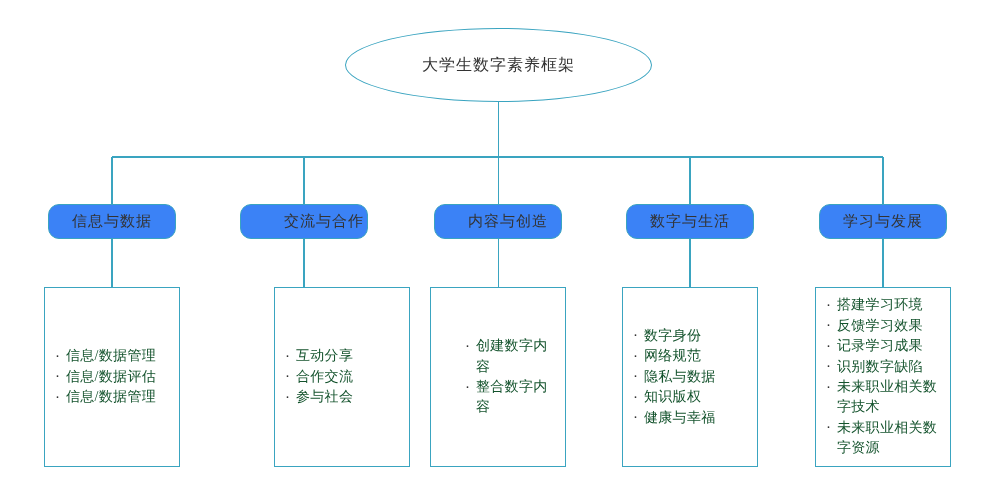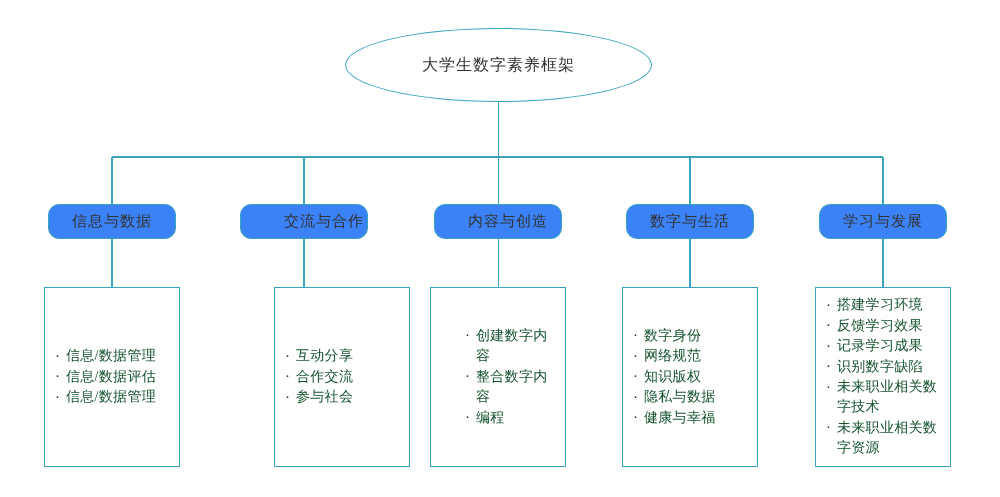--- a/index.html
+++ b/index.html
@@ -166,30 +166,29 @@
       <li class="detail-item">互动分享</li>
       <li class="detail-item">合作交流</li>
       <li class="detail-item">参与社会</li>
     </ul>
   </div>
 
   <div class="detail-box" style="left:430px;padding-left:24px;">
     <ul class="detail-list">
       <li class="detail-item">创建数字内容</li>
       <li class="detail-item">整合数字内容</li>
-      <li class="detail-item">编程</li>
     </ul>
   </div>
 
   <div class="detail-box" style="left:622px;">
     <ul class="detail-list">
       <li class="detail-item">数字身份</li>
       <li class="detail-item">网络规范</li>
+      <li class="detail-item">隐私与数据</li>
       <li class="detail-item">知识版权</li>
-      <li class="detail-item">隐私与数据</li>
       <li class="detail-item">健康与幸福</li>
     </ul>
   </div>
 
   <div class="detail-box" style="left:815px;">
     <ul class="detail-list">
       <li class="detail-item">搭建学习环境</li>
       <li class="detail-item">反馈学习效果</li>
       <li class="detail-item">记录学习成果</li>
       <li class="detail-item">识别数字缺陷</li>

